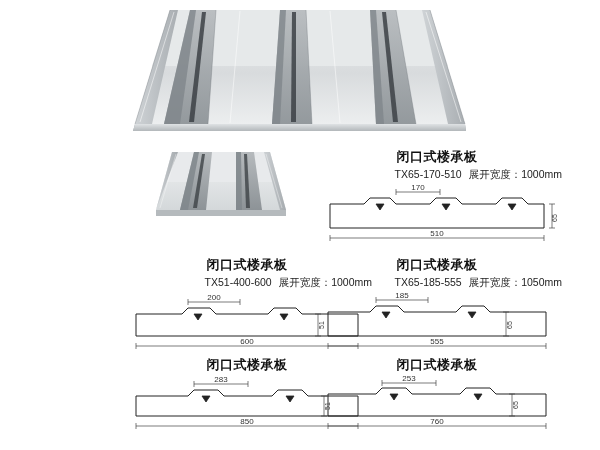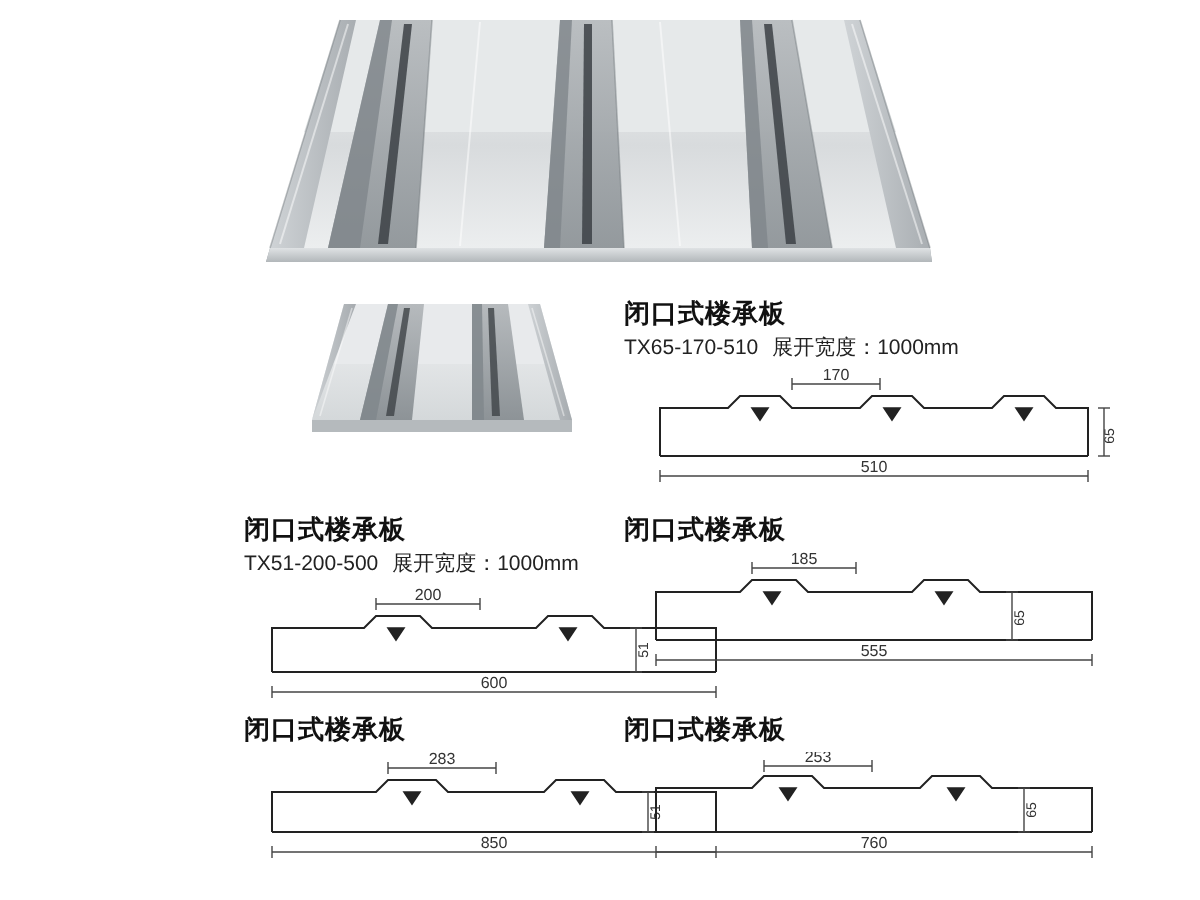--- a/index.html
+++ b/index.html
@@ -23,27 +23,29 @@
     position:absolute;
     width:250px;
   }
   .p-title{
     font-size:13px;
     font-weight:bold;
     color:#111;
     letter-spacing:0.5px;
     margin:0 0 4px 0;
     line-height:14px;
+    text-align:center;
   }
   .p-sub{
     font-size:10.5px;
     color:#222;
     margin:0 0 4px 0;
     line-height:12px;
     white-space:nowrap;
+    text-align:right;
   }
   .p-sub .code{letter-spacing:0px;}
   .p-sub .w{margin-left:4px;}
   .drawing{width:250px;height:62px;}
   .dim-text{font-size:8px;fill:#333;font-family:"Liberation Sans", sans-serif;}
   .dim-text-small{font-size:7px;fill:#333;font-family:"Liberation Sans", sans-serif;}
   .dim-line{stroke:#444;stroke-width:0.7;}
   .profile{fill:none;stroke:#222;stroke-width:1;}
   .tick{stroke:#444;stroke-width:0.7;}
 </style>
@@ -182,21 +184,21 @@
     <line class="dim-line" x1="18" y1="54" x2="232" y2="54"></line>
     <line class="tick" x1="18" y1="51" x2="18" y2="57"></line>
     <line class="tick" x1="232" y1="51" x2="232" y2="57"></line>
     <text class="dim-text" x="125" y="52" text-anchor="middle">510</text>
   </svg>
 </div>
 
 <div class="panel" style="left:122px;top:258px;">
   <div class="p-title">闭口式楼承板</div>
   <div class="p-sub">
-    <span class="code">TX51-200-500</span>
+    <span class="code">TX51-400-600</span>
     <span class="w">展开宽度：1000mm</span>
   </div>
   <svg class="drawing" viewBox="0 0 250 62">
     <path class="profile" d="M14,44 L14,22 L60,22 L66,16 L88,16 L94,22 L146,22 L152,16 L174,16 L180,22 L236,22 L236,44"></path>
     <line class="profile" x1="14" y1="44" x2="236" y2="44"></line>
     <g fill="#222" stroke="#222" stroke-width="0.8">
       <path d="M72,22 l4,6 l4,-6 z"></path>
       <path d="M158,22 l4,6 l4,-6 z"></path>
     </g>
     <line class="dim-line" x1="66" y1="10" x2="118" y2="10"></line>
@@ -209,20 +211,24 @@
     <text class="dim-text-small" x="201" y="34" text-anchor="middle" transform="rotate(-90 201 33)">51</text>
     <line class="dim-line" x1="14" y1="54" x2="236" y2="54"></line>
     <line class="tick" x1="14" y1="51" x2="14" y2="57"></line>
     <line class="tick" x1="236" y1="51" x2="236" y2="57"></line>
     <text class="dim-text" x="125" y="52" text-anchor="middle">600</text>
   </svg>
 </div>
 
 <div class="panel" style="left:312px;top:258px;">
   <div class="p-title">闭口式楼承板</div>
+  <div class="p-sub">
+    <span class="code">TX65-185-555</span>
+    <span class="w">展开宽度：1050mm</span>
+  </div>
   <svg class="drawing" viewBox="0 0 250 62">
     <path class="profile" d="M16,44 L16,20 L58,20 L64,14 L86,14 L92,20 L144,20 L150,14 L172,14 L178,20 L234,20 L234,44"></path>
     <line class="profile" x1="16" y1="44" x2="234" y2="44"></line>
     <g fill="#222" stroke="#222" stroke-width="0.8">
       <path d="M70,20 l4,6 l4,-6 z"></path>
       <path d="M156,20 l4,6 l4,-6 z"></path>
     </g>
     <line class="dim-line" x1="64" y1="8" x2="116" y2="8"></line>
     <line class="tick" x1="64" y1="5" x2="64" y2="11"></line>
     <line class="tick" x1="116" y1="5" x2="116" y2="11"></line>

